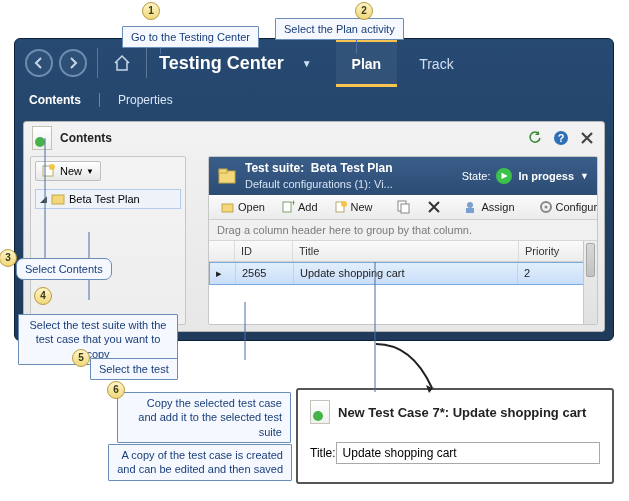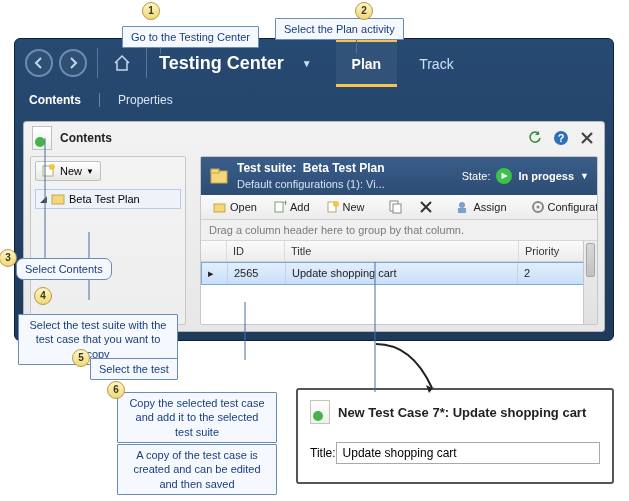--- a/index.html
+++ b/index.html
@@ -24,21 +24,21 @@
   .subtabs { display: flex; align-items: center; gap: 14px; height: 26px; padding: 0 10px; color: #dbe7f7; font-size: 12px; }
   .subtab { padding: 3px 4px; }
   .subtab.active { color: #fff; font-weight: bold; }
   .subdiv { width: 1px; height: 14px; background: rgba(255,255,255,0.35); }
 
   .panel { position: absolute; left: 8px; right: 8px; top: 82px; bottom: 8px; background: linear-gradient(#f2f2f2, #e7e7e7); border: 1px solid #b5b5b5; border-radius: 3px; overflow: hidden; }
   .panel-header { display: flex; align-items: center; height: 32px; padding: 0 8px; gap: 8px; font-weight: bold; color: #222; }
   .panel-header .spacer { flex: 1; }
   .hdr-icon { width: 18px; height: 18px; display: flex; align-items: center; justify-content: center; font-size: 13px; color: #555; }
 
-  .panel-body { position: absolute; left: 6px; right: 6px; top: 34px; bottom: 6px; display: flex; gap: 14px; }
+  .panel-body { position: absolute; left: 6px; right: 6px; top: 34px; bottom: 6px; display: flex; gap: 22px; }
 
   .tree-pane { width: 156px; background: linear-gradient(#f3f3f3, #eee); border: 1px solid #c7c7c7; border-radius: 2px; padding: 4px; }
   .new-btn { display: inline-flex; align-items: center; gap: 4px; background: linear-gradient(#fff, #e7e7e7); border: 1px solid #bfbfbf; border-radius: 2px; padding: 2px 6px; font-size: 11px; }
   .tree-item { margin-top: 8px; display: flex; align-items: center; gap: 4px; padding: 2px 4px; background: #eef3f9; border: 1px solid #b7ccea; font-size: 11px; }
   .tree-arrow { color: #444; font-size: 9px; }
 
   .right-pane { flex: 1; background: linear-gradient(#f3f3f3, #eaeaea); border: 1px solid #c7c7c7; border-radius: 2px; display: flex; flex-direction: column; overflow: hidden; }
   .suite-hdr { background: linear-gradient(#3a5e8a, #2c4c73); color: #fff; padding: 4px 8px; display: flex; align-items: center; gap: 8px; position: relative; }
   .suite-hdr .info { flex: 1; line-height: 1.3; }
   .suite-title { font-size: 12px; font-weight: bold; }
@@ -91,23 +91,23 @@
 <div class="callout-num" style="left:-1px; top:249px;">3</div>
 <div class="callout" style="left:16px; top:258px;border-radius:7px;">Select Contents</div>
 
 <div class="callout-num" style="left:34px; top:287px;">4</div>
 <div class="callout" style="left:18px; top:314px; width:160px;">Select the test suite with the test case that you want to copy</div>
 
 <div class="callout-num" style="left:72px; top:349px;">5</div>
 <div class="callout" style="left:90px; top:358px;">Select the test</div>
 
 <div class="callout-num" style="left:107px; top:381px;">6</div>
-<div class="callout" style="left:117px; top:392px; width:160px;">Copy the selected test case and add it to the selected test suite</div>
-
-<div class="callout" style="left:117px; top:444px; width:160px;">A copy of the test case is created and can be edited and then saved</div>
+<div class="callout" style="left:117px; top:392px; width:174px;text-align:right;">Copy the selected test case and add it to the selected test suite</div>
+
+<div class="callout" style="left:108px; top:444px; width:184px;text-align:right;">A copy of the test case is created and can be edited and then saved</div>
 
 <svg class="curved" style="left:40px; top:138px;" width="10" height="120">
     <path d="M5 120 L5 0" stroke="#4a6fa0" fill="none" stroke-width="1"></path>
   </svg>
 <svg class="curved" style="left:84px; top:232px;" width="10" height="68">
     <path d="M5 68 L5 0" stroke="#4a6fa0" fill="none" stroke-width="1"></path>
   </svg>
 <svg class="curved" style="left:240px; top:302px;" width="10" height="58">
     <path d="M5 0 L5 58" stroke="#4a6fa0" fill="none" stroke-width="1"></path>
   </svg>

